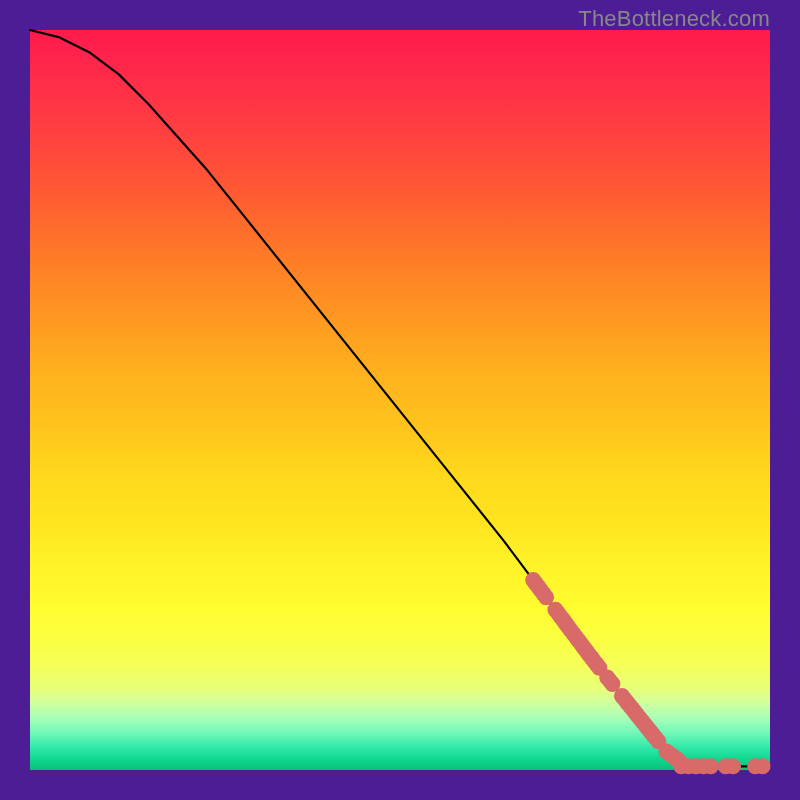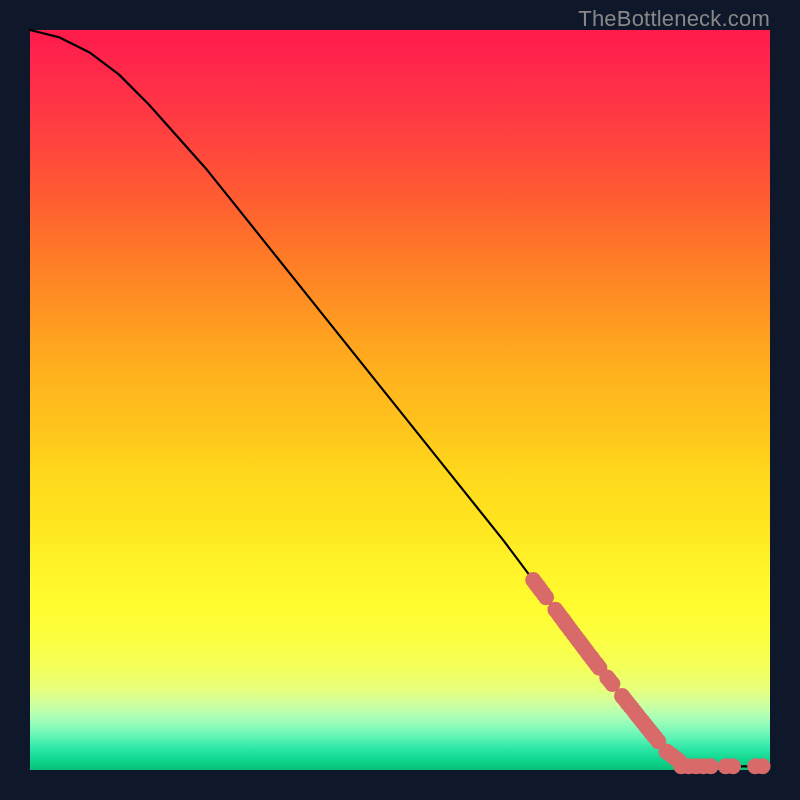--- a/index.html
+++ b/index.html
@@ -8,21 +8,21 @@
     width: 800px;
     height: 800px;
     background: #000;
     overflow: hidden;
     font-family: Arial, Helvetica, sans-serif;
   }
   .frame {
     position: relative;
     width: 800px;
     height: 800px;
-    background: #0f172a;
+    background: #4c1d95;
   }
   .plot-area {
     position: absolute;
     left: 30px;
     top: 30px;
     width: 740px;
     height: 740px;
     
     background: linear-gradient(
       to bottom,

